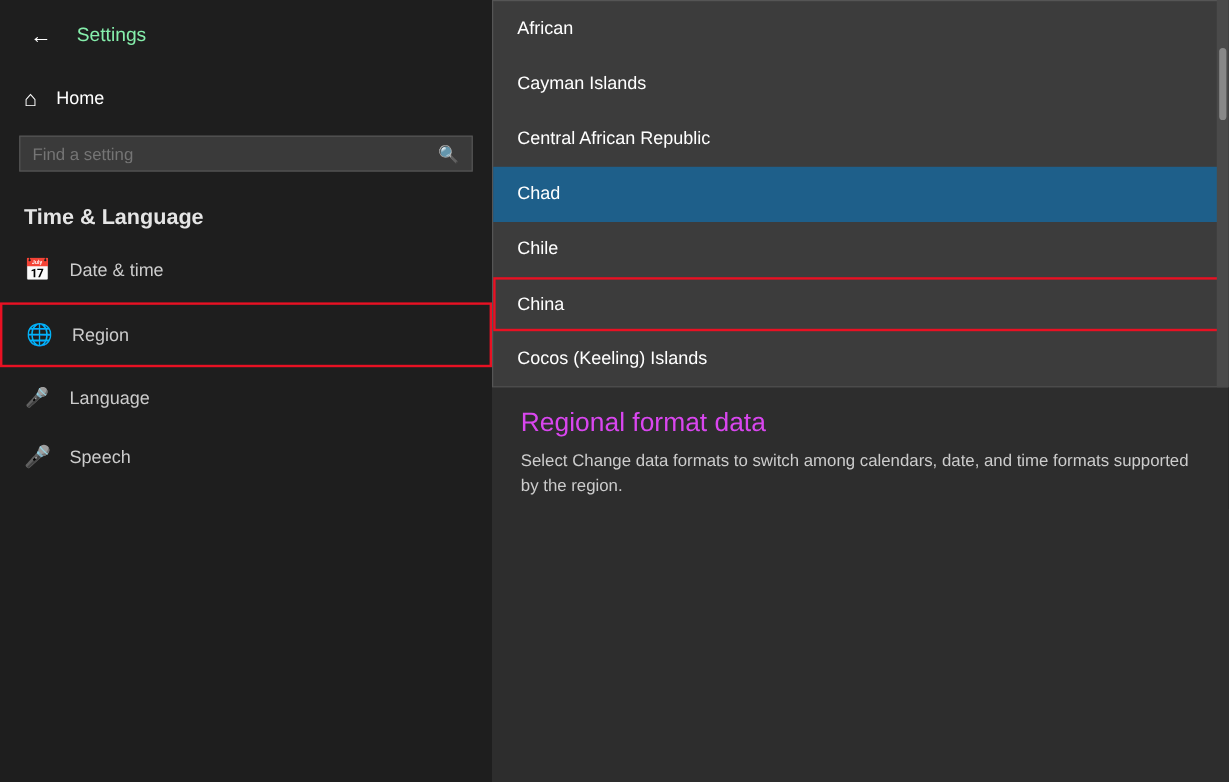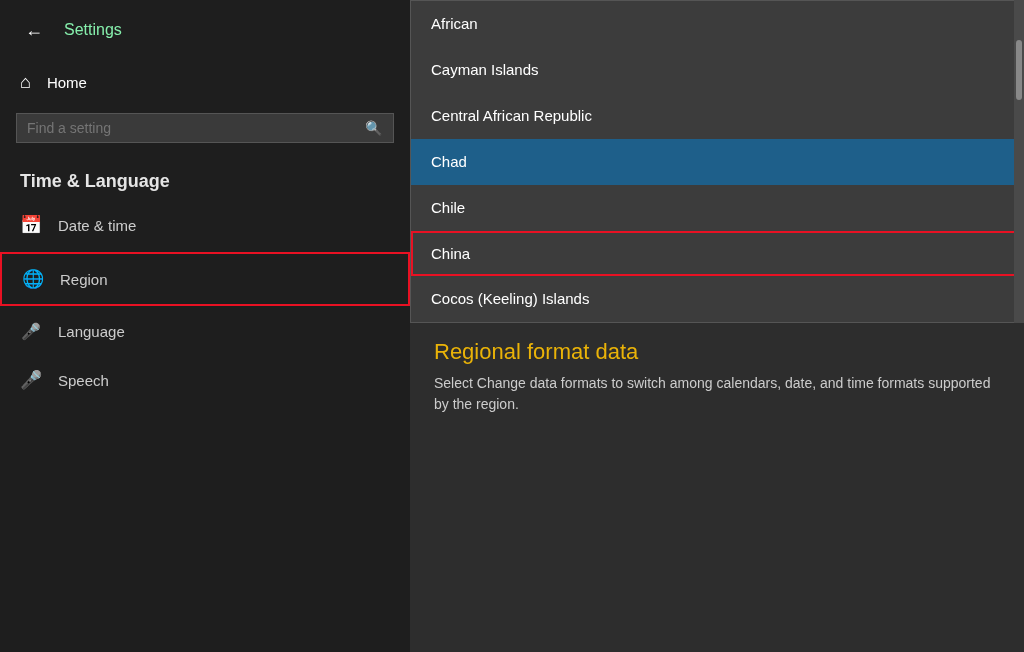--- a/index.html
+++ b/index.html
@@ -159,21 +159,21 @@
       font-size: 14px;
       color: #cccccc;
       line-height: 1.5;
       border-top: 1px solid #444;
     }
 
     .section-heading {
       padding: 16px 24px 8px 24px;
       font-size: 22px;
       font-weight: 300;
-      color: #eab308;
+      color: #d946ef;
     }
 
     .section-desc {
       padding: 0 24px 20px 24px;
       font-size: 14px;
       color: #cccccc;
       line-height: 1.5;
     }
 
     .scrollbar-thumb {

